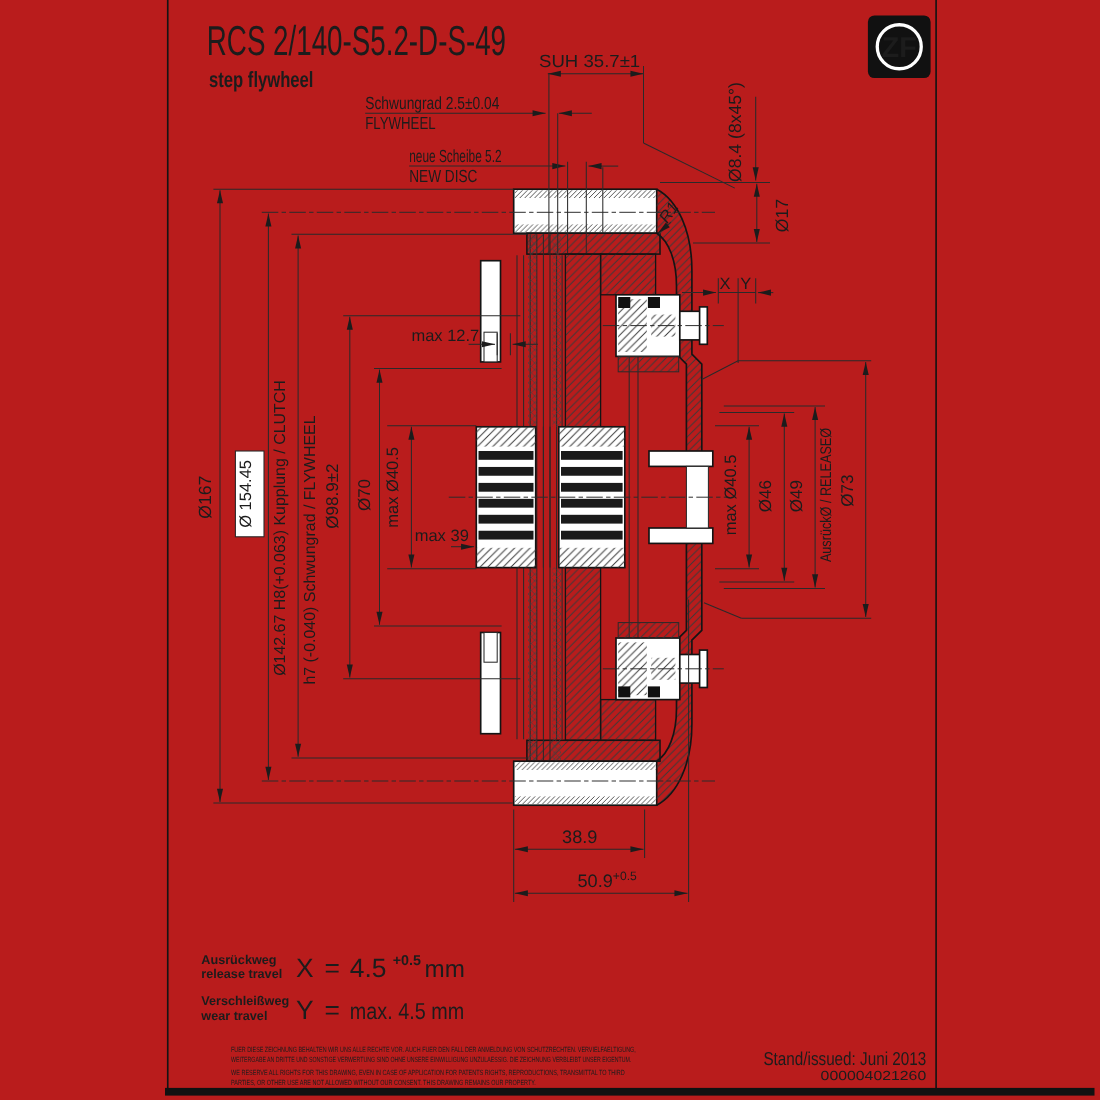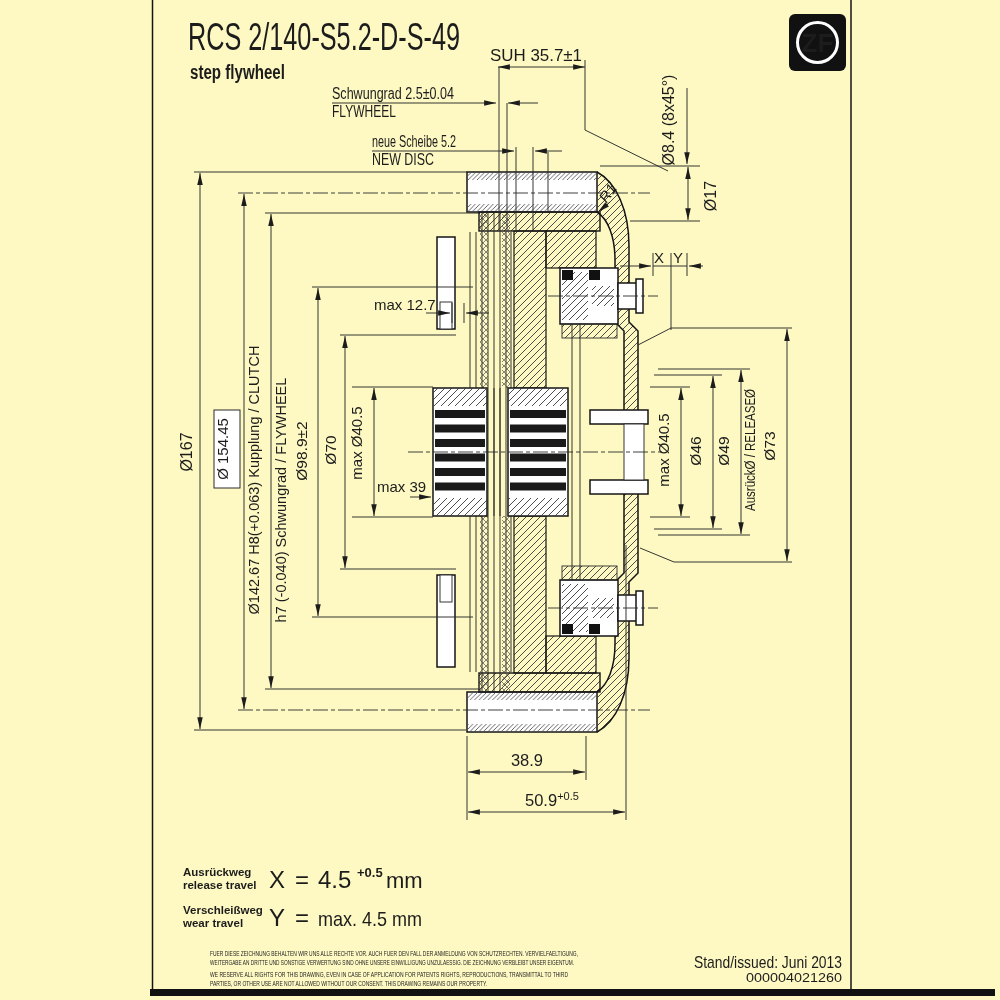--- a/index.html
+++ b/index.html
@@ -1,16 +1,16 @@
 <!DOCTYPE html>
 <html><head>
 <meta charset="utf-8">
 <style>
   html,body{margin:0;padding:0;background:#fff;}
-  #sheet{width:1000px;height:1000px;position:relative;background:#fef9c3;}
+  #sheet{width:1000px;height:1000px;position:relative;background:#b91c1c;}
   svg{display:block;}
   text{font-family:"Liberation Sans",sans-serif;fill:#1c1c1c;}
   .ln{stroke:#2a2a2a;stroke-width:0.95;fill:none;}
   .md{stroke:#141414;stroke-width:1.5;fill:none;}
   .cl{stroke:#2a2a2a;stroke-width:0.9;stroke-dasharray:15 3 4 3;fill:none;}
   .wh{fill:#ffffff;}
 </style>
 </head>
 <body>
 

